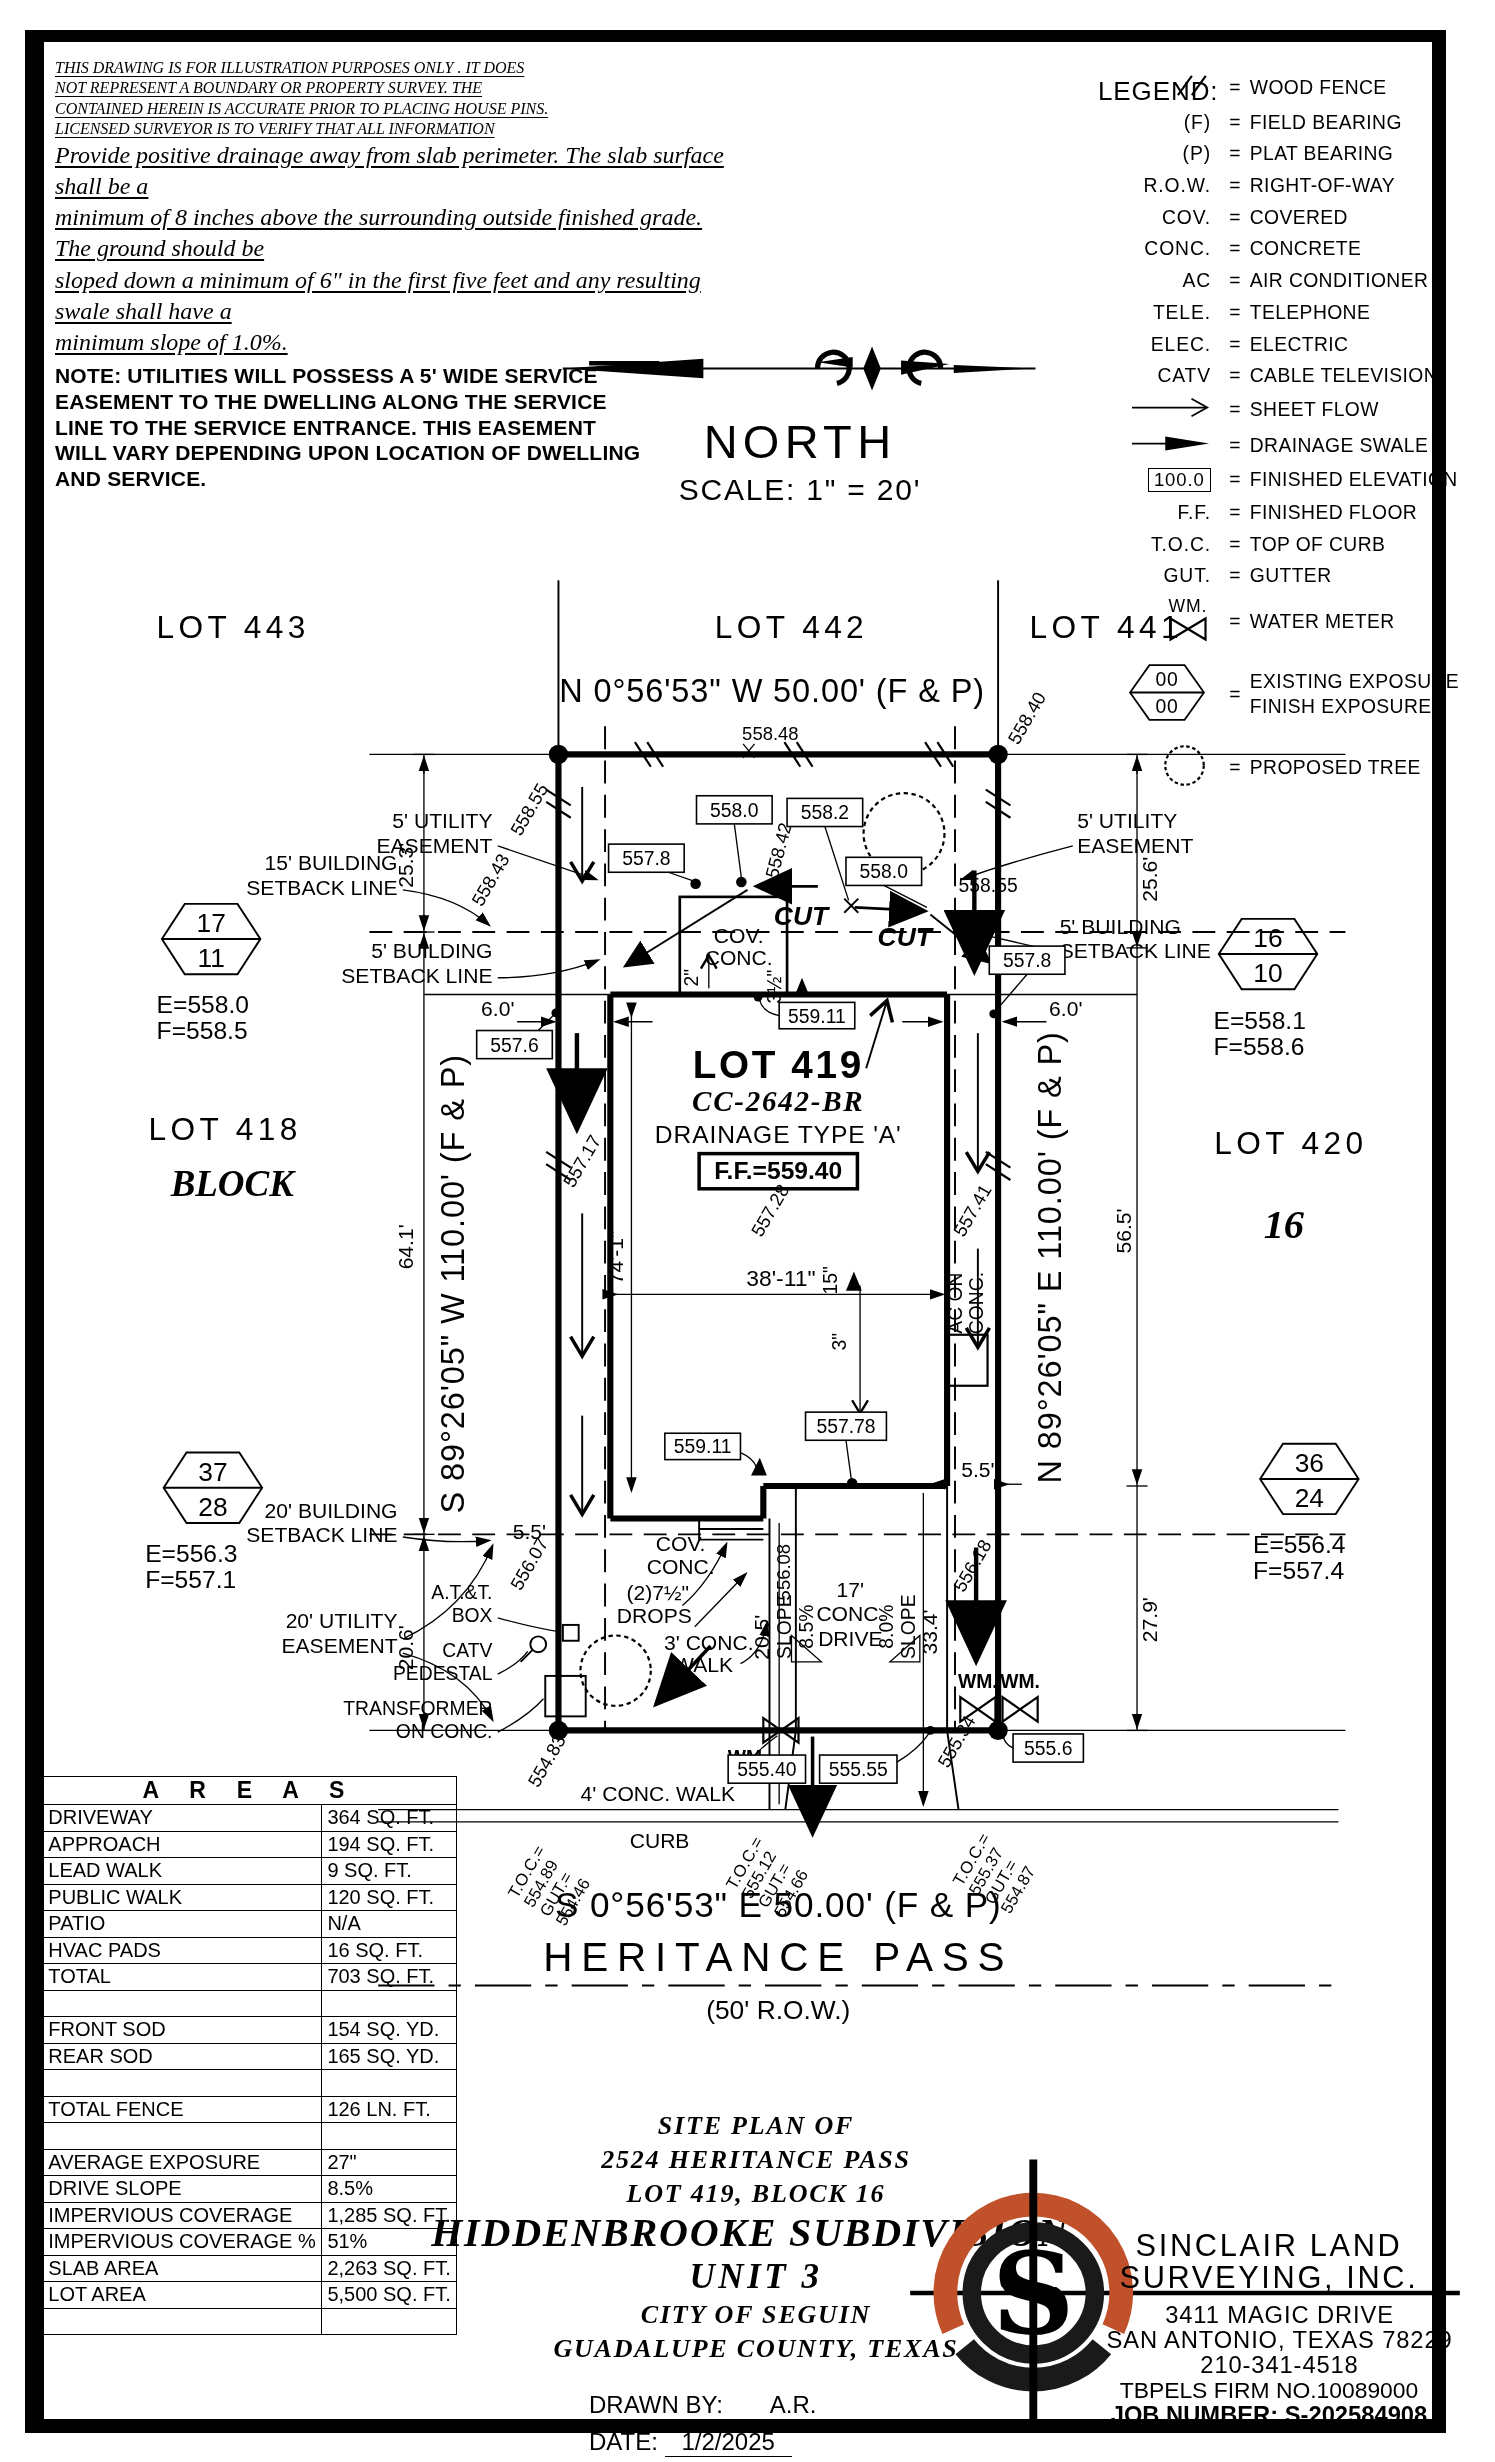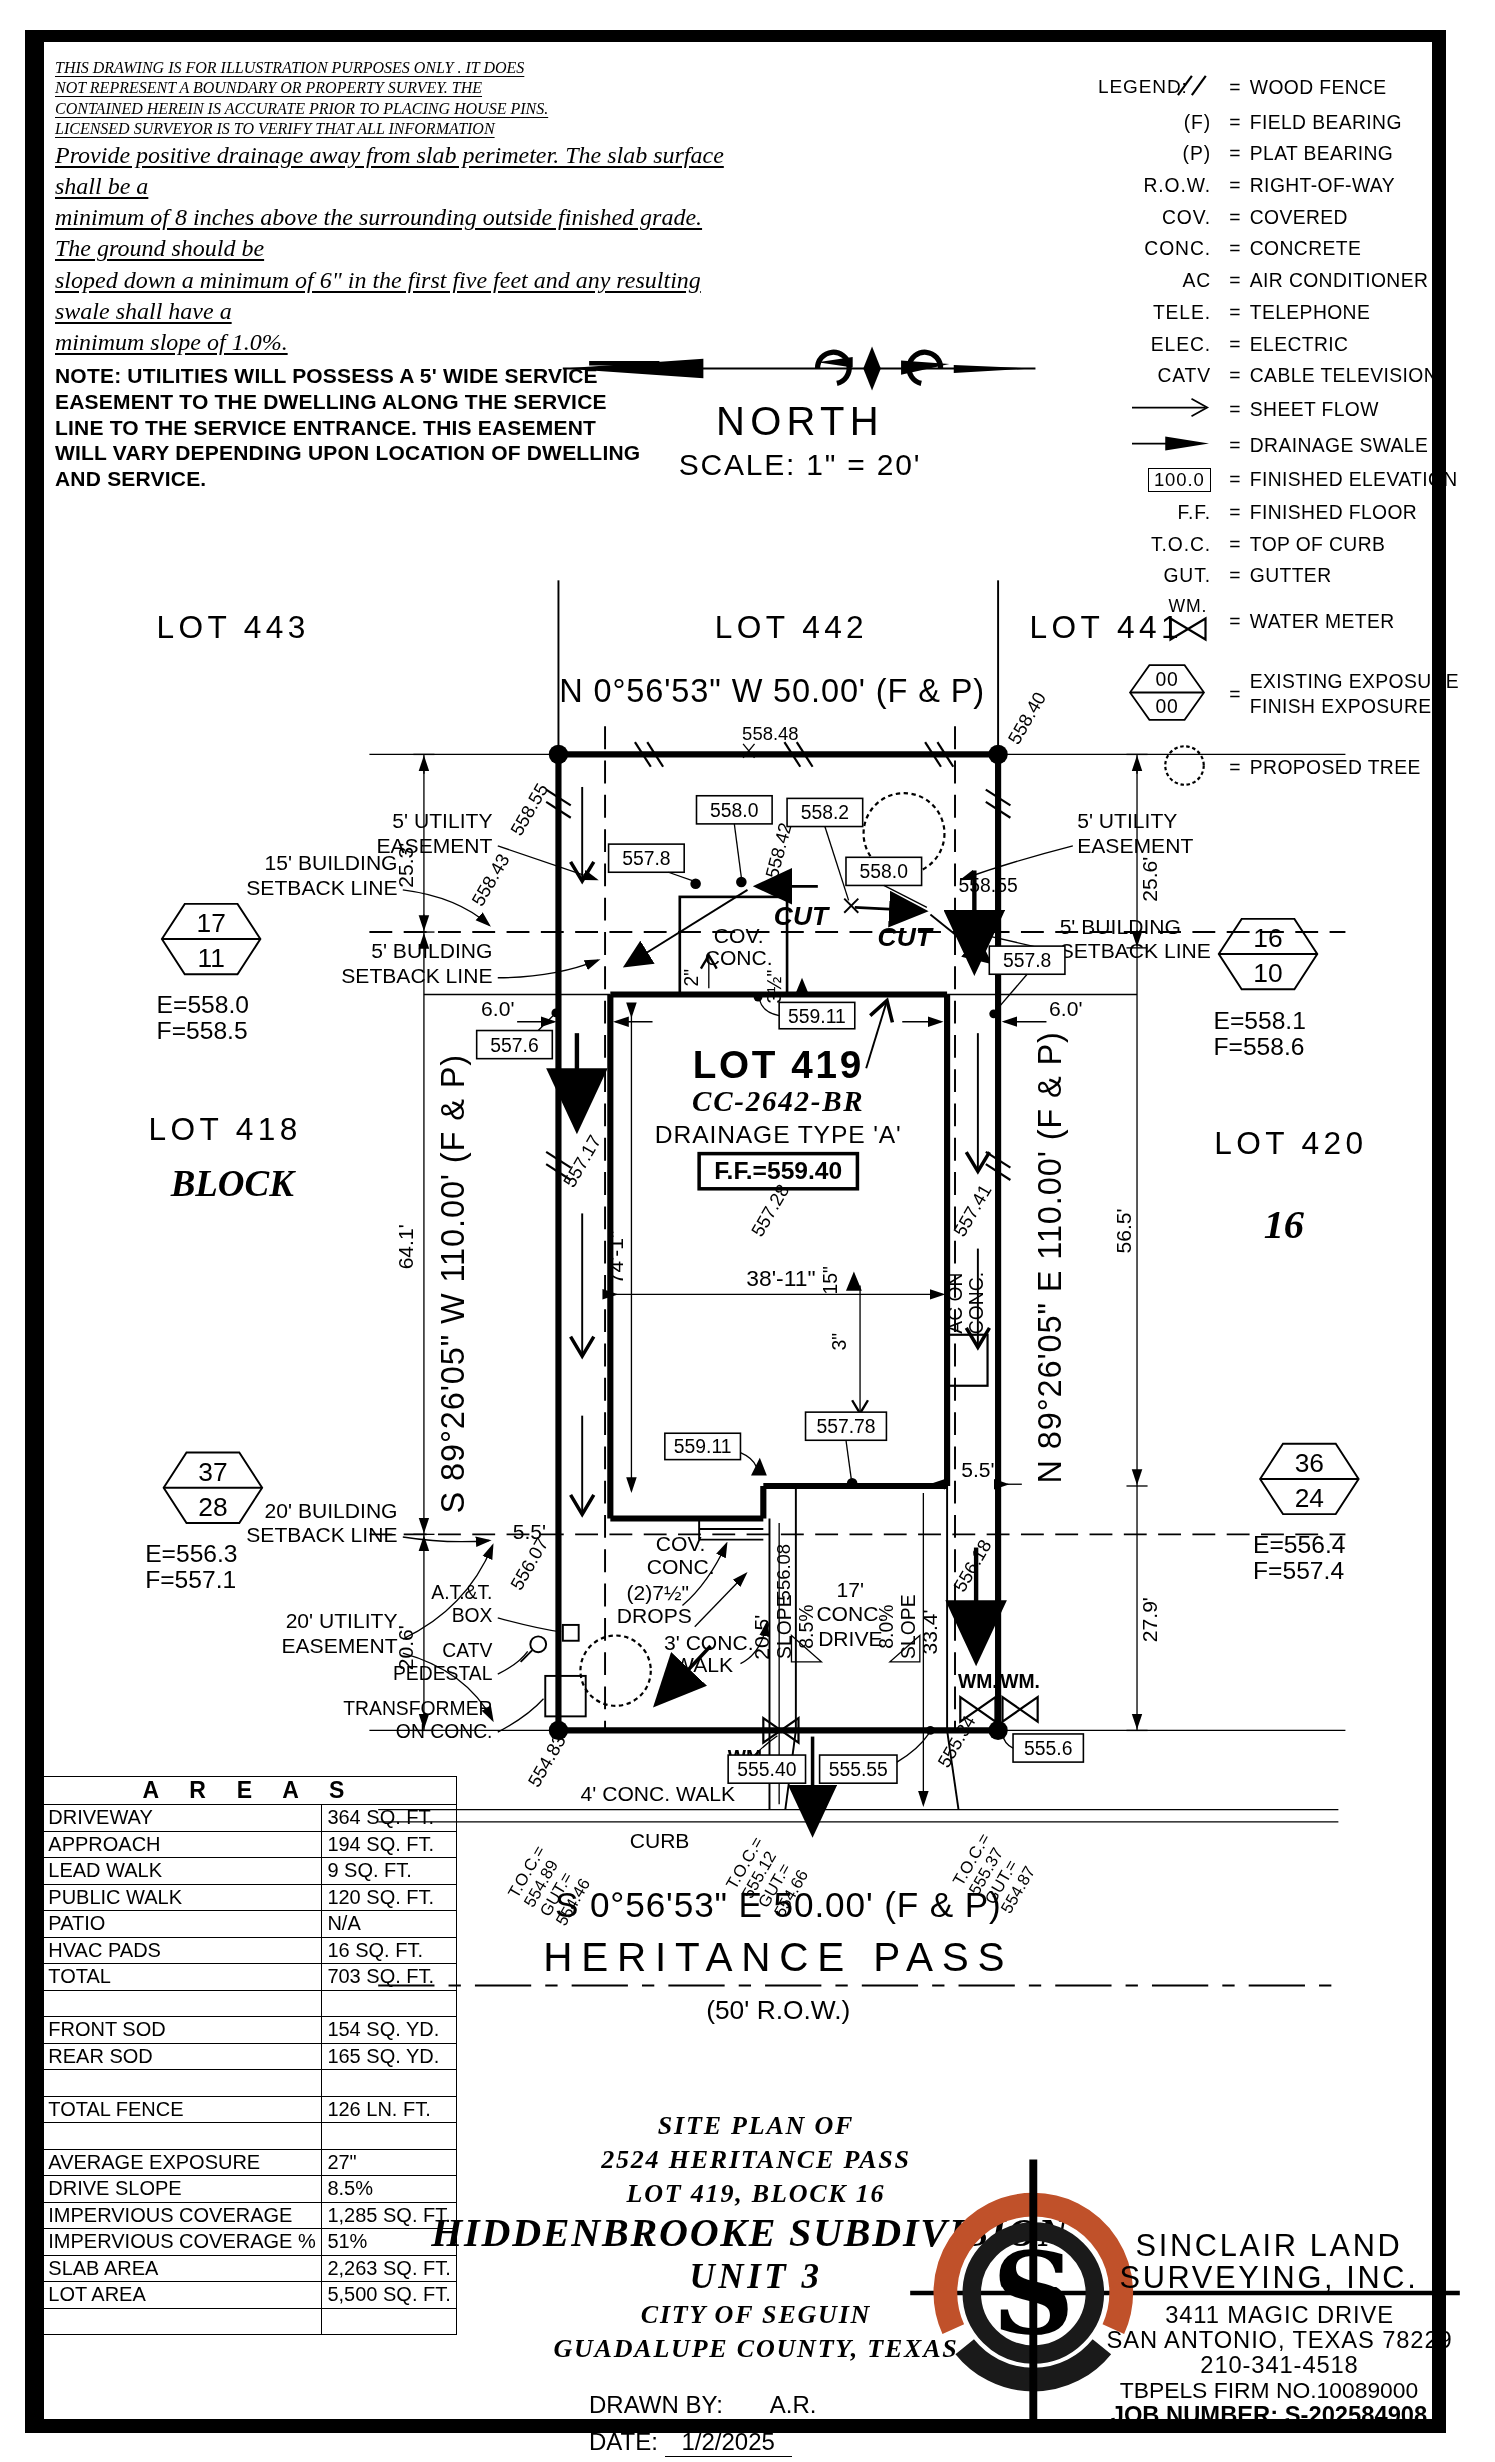--- a/index.html
+++ b/index.html
@@ -9,26 +9,26 @@
   #disclaimer{position:absolute;left:55px;top:58px;width:686px}
   .dl1{font-family:"Liberation Serif",serif;font-style:italic;font-size:16px;line-height:1.28;text-decoration:underline;text-underline-offset:2.6px}
   .dl2{font-family:"Liberation Serif",serif;font-style:italic;font-size:24px;line-height:1.3;text-decoration:underline;text-underline-offset:2.6px}
   .dl3{font-weight:bold;font-size:21px;line-height:1.22;letter-spacing:0.2px}
   
   #legend{position:absolute;left:1098px;top:74px;width:362px;font-size:19.3px}
   .lrow{display:flex;align-items:center;margin-bottom:9.7px}
   .lsym{width:113px;text-align:right;padding-right:8.8px;flex:none;letter-spacing:0.9px}
   .leq{width:30px;text-align:center;flex:none}
   .ldesc{letter-spacing:0.4px;white-space:nowrap}
-  .lt{position:absolute;left:0;top:1.8px;font-size:19px;letter-spacing:0.9px}
+  .lt{position:absolute;left:0;top:1.8px;font-size:26px;letter-spacing:0.9px}
   .box100{border:1.8px solid #000;padding:0 5.3px;display:inline-block;font-size:18.5px}
   .wmstack{display:inline-block;text-align:center;line-height:.9}
   
   #north{position:absolute;left:545px;top:341px;width:510px;text-align:center}
-  #northlbl{font-size:40px;letter-spacing:5.3px;margin-top:0}
+  #northlbl{font-size:47px;letter-spacing:5.3px;margin-top:15px}
   #scalelbl{font-size:30px;letter-spacing:1.8px;margin-top:3.5px}
   
   #areas{position:absolute;left:42px;top:1776px;width:362px;border-collapse:collapse}
   #areas td,#areas th{border:1.8px solid #000;font-weight:normal;font-size:20px;height:25.5px;padding:0 5.3px;white-space:nowrap}
   #areas th{font-size:23px;letter-spacing:12.3px;font-weight:bold}
   #areas td.v{text-align:left;width:38%}
   
   #titleblock{position:absolute;left:422px;top:2109px;width:668px;text-align:center;font-family:"Liberation Serif",serif;font-style:italic;font-weight:bold}
   .tb1{font-size:26px;line-height:1.3;letter-spacing:1.8px}
   .tb2{font-size:40px;letter-spacing:1.8px;line-height:1.15}

